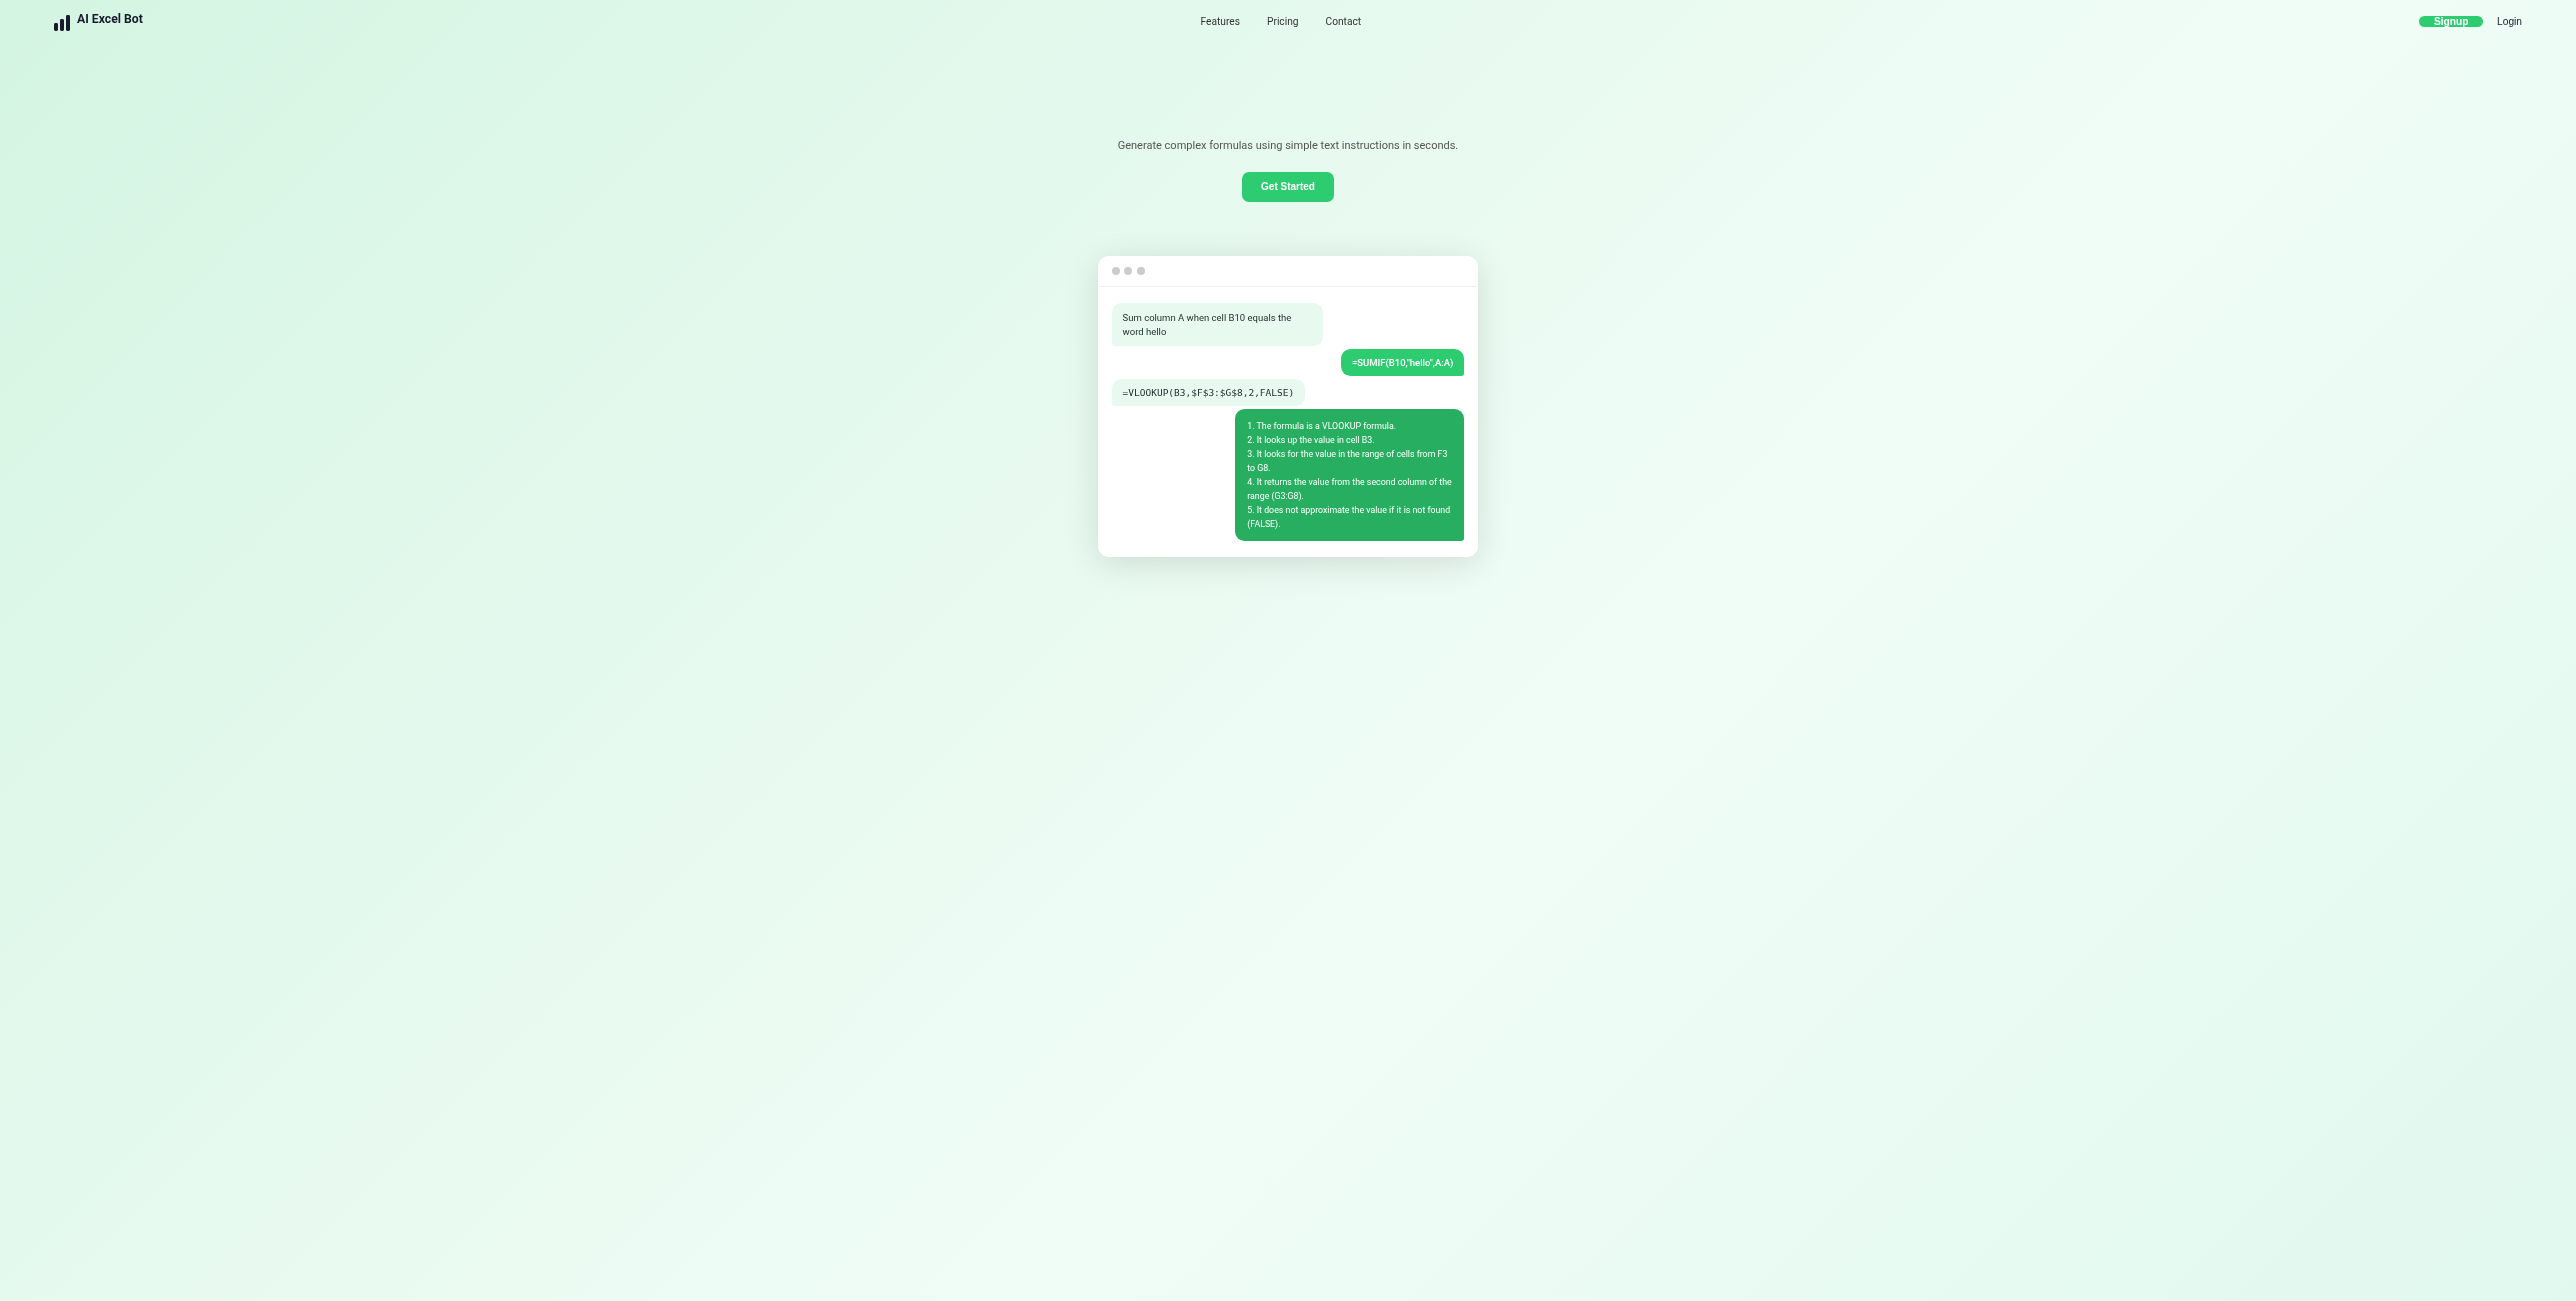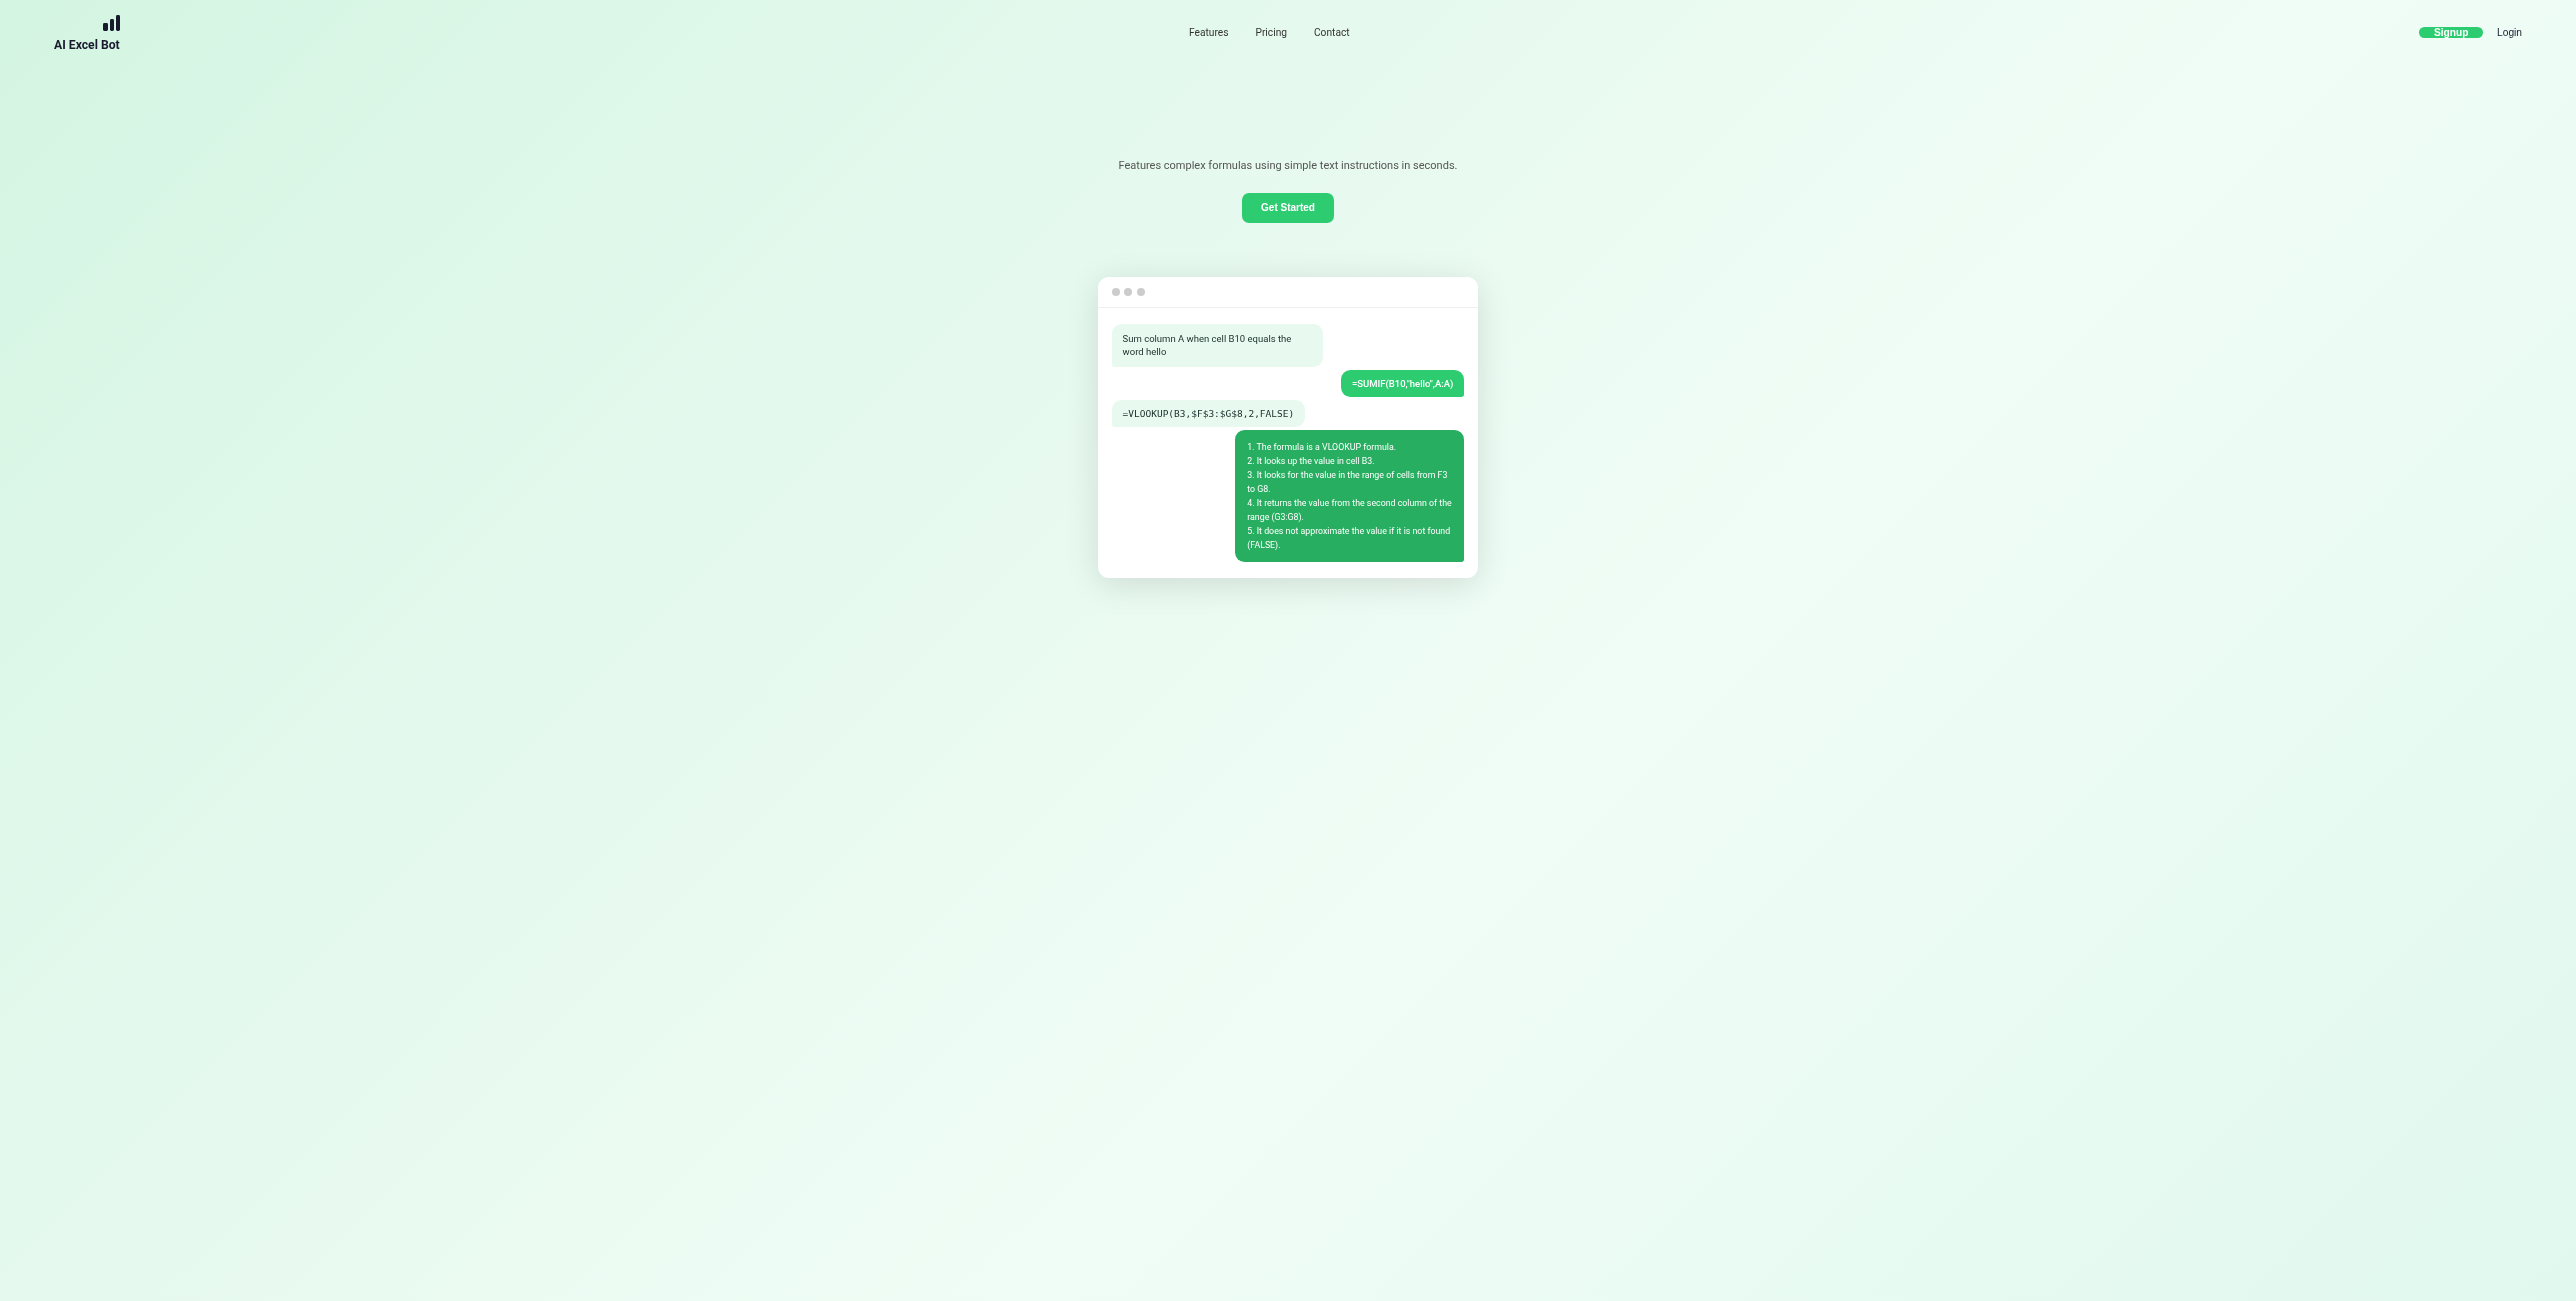--- a/index.html
+++ b/index.html
@@ -19,24 +19,23 @@
     nav {
       display: flex;
       align-items: center;
       justify-content: space-between;
       padding: 12.2px 54px;
       background: transparent;
     }
 
     .nav-logo {
       display: flex;
-      align-items: flex-end;
+      align-items: flex-start;
       gap: 6.8px;
       text-decoration: none;
-      flex-direction: column;
     }
 
     .nav-logo-icon {
       display: flex;
       align-items: flex-end;
       gap: 2px;
       height: 19px;
     }
 
     .bar {
@@ -226,21 +225,21 @@
   <div class="nav-actions">
     <button class="btn-signup">Signup</button>
     <button class="btn-login">Login</button>
   </div>
 </nav>
 
 <section class="hero">
   <h1 class="hero-title">
     <br>
   </h1>
-  <p class="hero-subtitle">Features complex formulas using simple text instructions in seconds.</p>
+  <p class="hero-subtitle">Generate complex formulas using simple text instructions in seconds.</p>
   <button class="btn-get-started">Get Started</button>
 </section>
 
 <div class="chat-container">
   <div class="chat-titlebar">
     <div class="dot"></div>
     <div class="dot"></div>
     <div class="dot"></div>
   </div>
   <div class="chat-messages">

